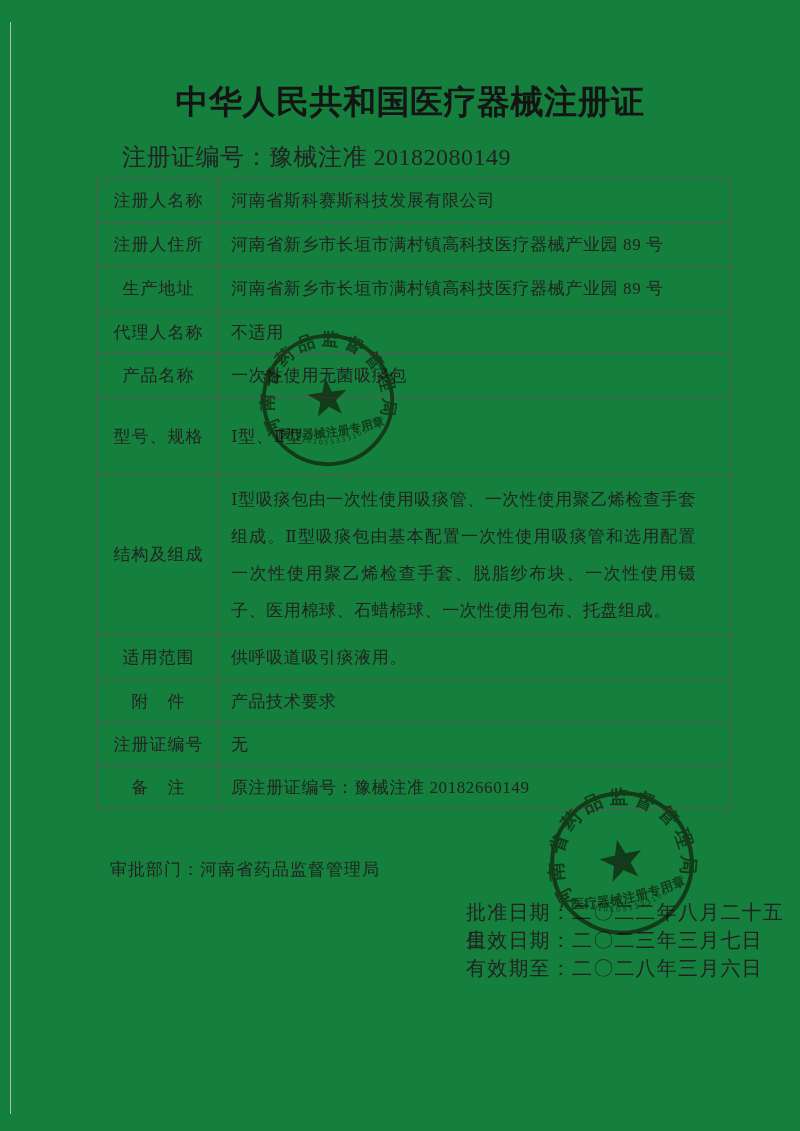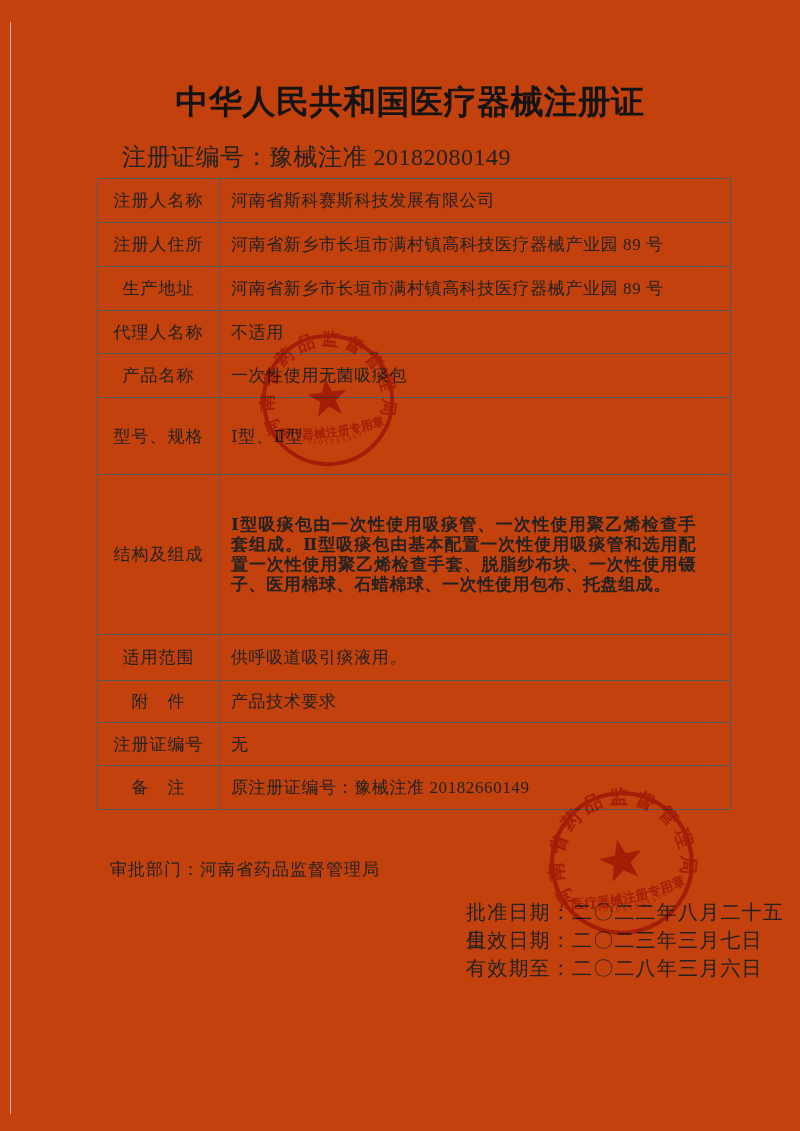--- a/index.html
+++ b/index.html
@@ -1,17 +1,17 @@
 <!DOCTYPE html>
 <html><head>
 <meta charset="utf-8">
 <style>
   html,body { margin:0; padding:0; background:#ffffff; }
   .page {
-    position:relative; width:800px; height:1131px; background:#c2410c;
+    position:relative; width:800px; height:1131px; background:#15803d;
     font-family:"Liberation Serif","DejaVu Serif",serif; color:#1f1f1f;
     overflow:hidden;
   }
   .scan-edge {
     position:absolute; left:10px; top:22px; width:1px; height:1092px;
     background:#cfcfcf; opacity:.8;
   }
   .title {
     position:absolute; top:80px; left:0; width:820px; margin:0;
     text-align:center; font-size:33px; font-weight:bold; color:#141414;
@@ -28,21 +28,21 @@
   }
   table.cert-table td { border:1px solid #585858; vertical-align:middle; }
   table.cert-table { border:1.6px solid #4c4c4c; }
   td.lbl {
     width:111px; text-align:center; padding:0 5px; letter-spacing:1px;
   }
   td.val { padding:2px 14px 2px 11px; letter-spacing:0.6px; }
   tr.r1{height:44px} tr.r2{height:44px} tr.r3{height:44px} tr.r4{height:43px}
   tr.r5{height:43px} tr.r6{height:44px} tr.r7{height:77px} tr.r8{height:160px}
   tr.r9{height:46px} tr.r10{height:42px} tr.r11{height:43px} tr.r12{height:44px}
-  tr.r8 td.val { line-height:20px; padding-right:34px; text-align:justify;font-weight:bold; }
+  tr.r8 td.val { line-height:37px; padding-right:34px; text-align:justify; }
   .footer-left {
     position:absolute; left:110px; top:858px; font-size:17px; color:#222;
     letter-spacing:1px;
   }
   .footer-dates {
     position:absolute; left:466px; top:898px; font-size:20px; color:#222;
   }
   .footer-dates .date-line { height:28px; line-height:28px; letter-spacing:1.2px; }
   
   .stamp { position:absolute; mix-blend-mode:multiply; opacity:.78; }

